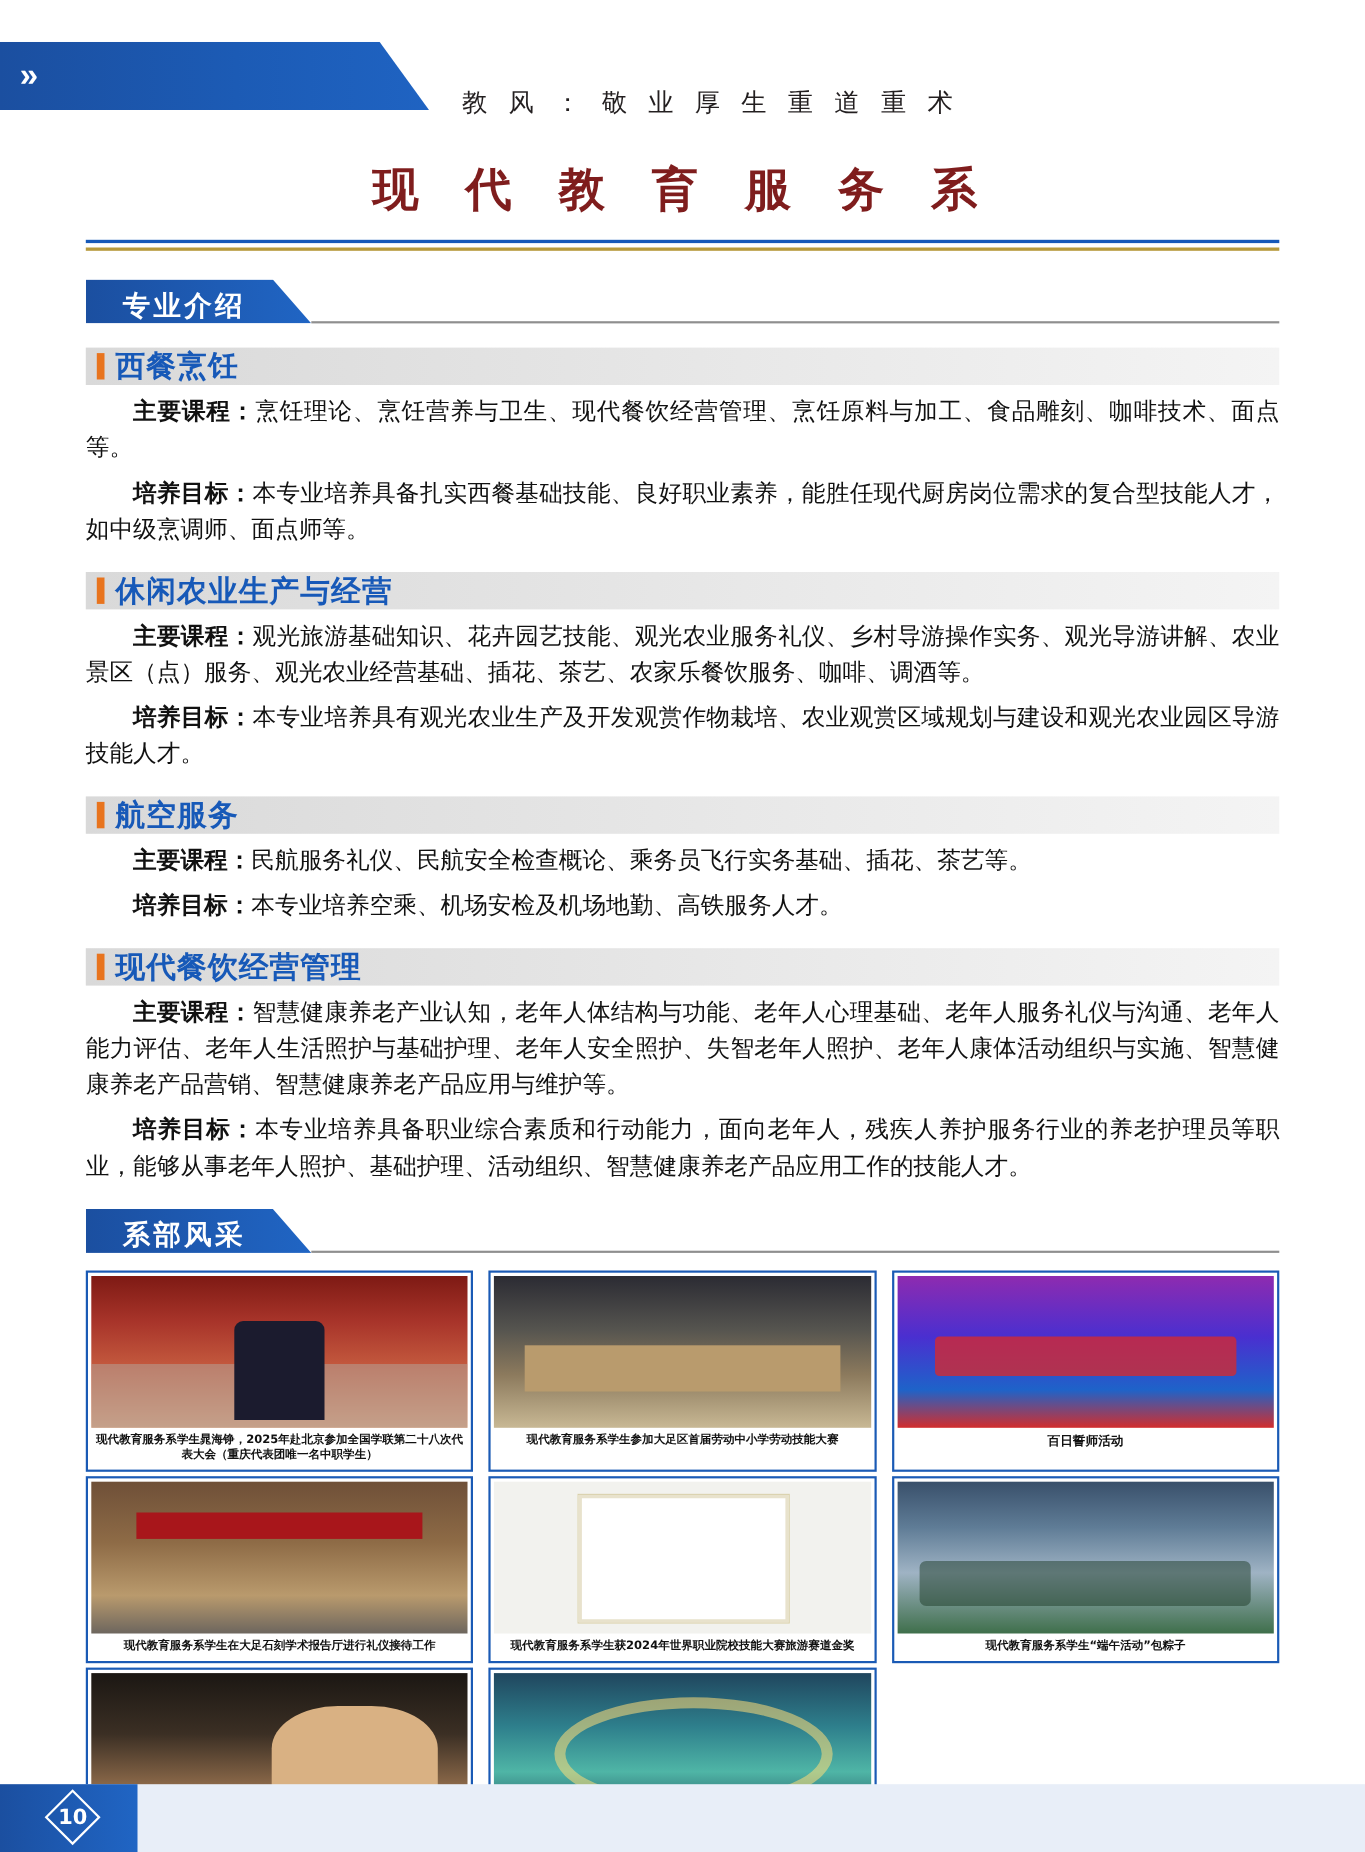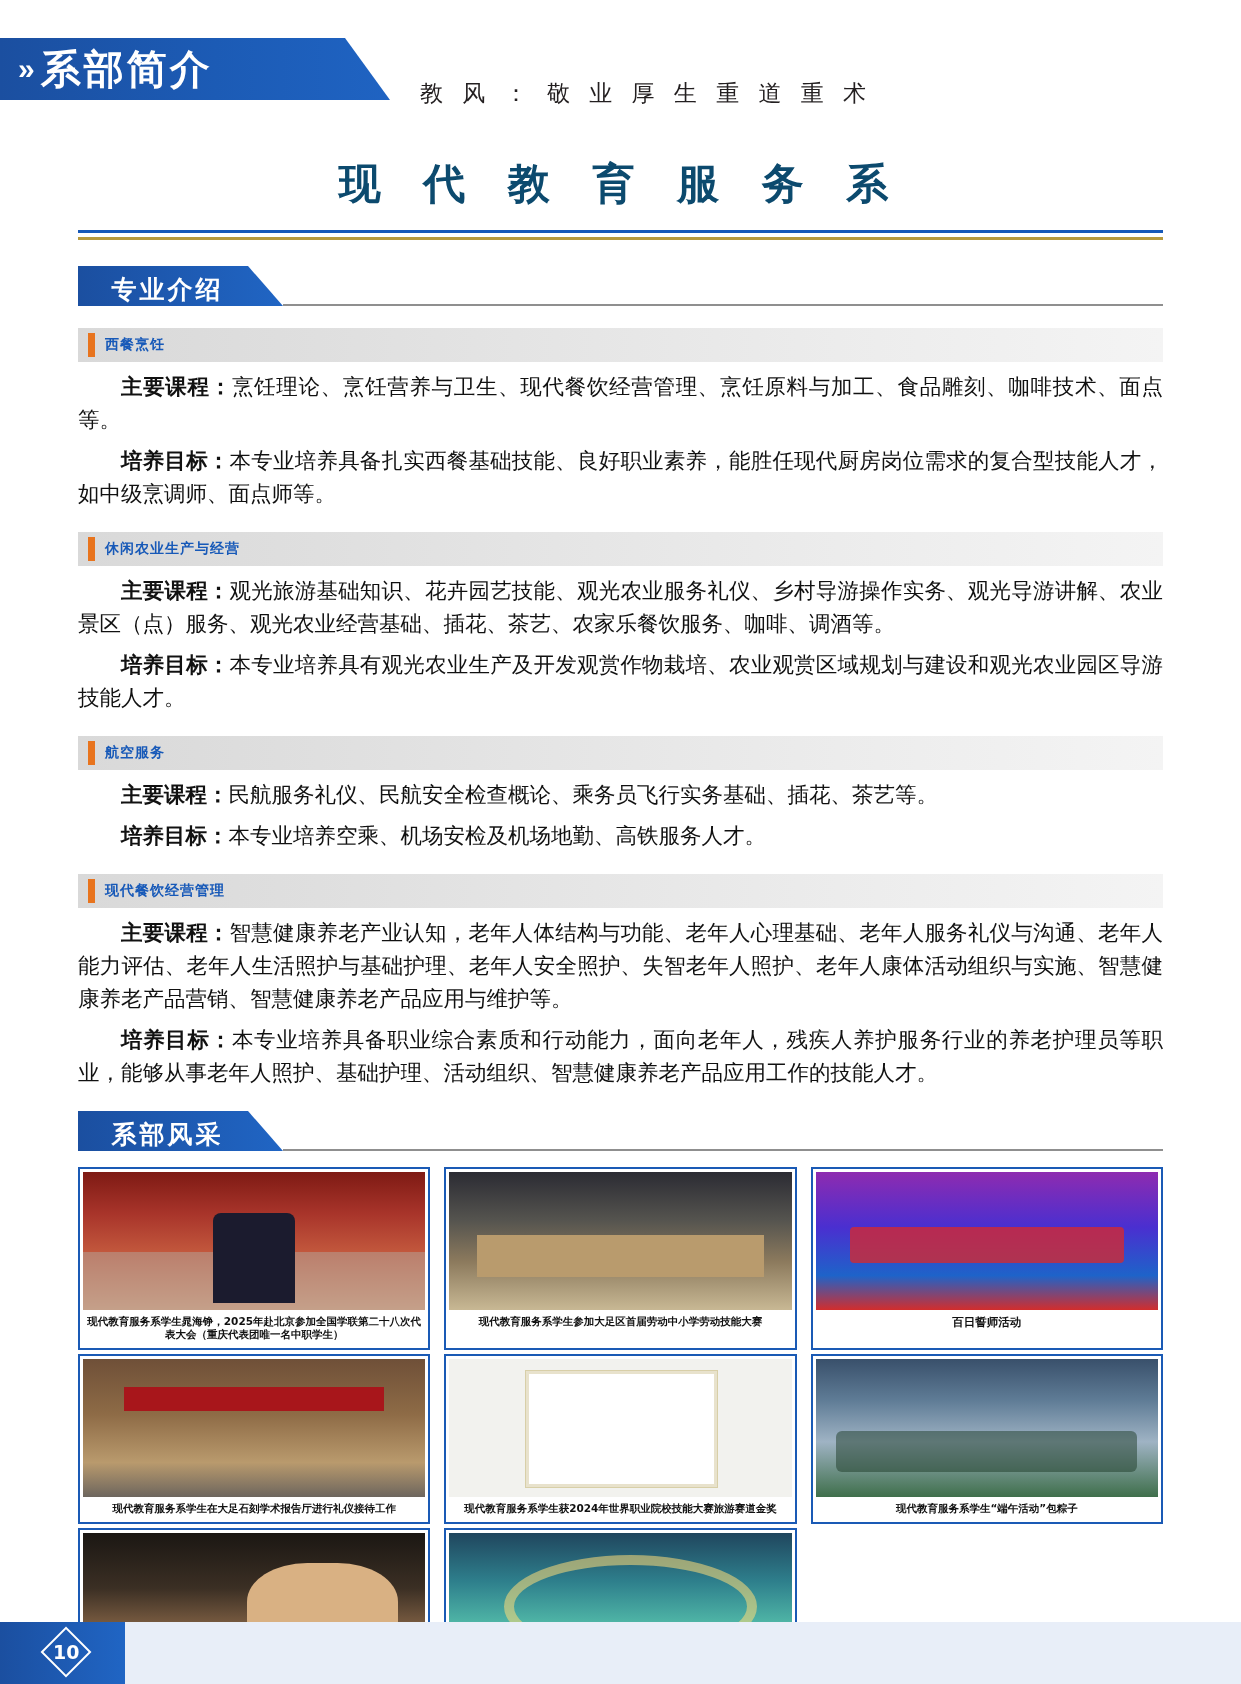--- a/index.html
+++ b/index.html
@@ -50,25 +50,25 @@
     font-size: 23px;
     color: #231f20;
     letter-spacing: 6px;
     font-family: "DejaVu Serif", serif;
     text-align: right;
   }
 
   
   .dept-title {
     text-align: center;
-    color:#0c4a6e;
+    color:#7f1d1d;
     font-size: 42px;
     font-weight: bold;
     letter-spacing: 14px;
-    margin-top: 28px;
+    margin-top: 16px;
     font-family: "DejaVu Sans", sans-serif;
   }
   .title-rules {
     width: 1085px;
     margin: 18px auto 0 auto;
   }
   .title-rules .r1 {
     height:3px; background:#1759b8;
   }
   .title-rules .r2 {
@@ -106,21 +106,21 @@
   }
   .major-head {
     display:flex; align-items:center;
     height: 34px;
     background: linear-gradient(90deg,#d9d9d9 0%, #e8e8e8 55%, #f4f4f4 100%);
   }
   .major-head .bar {
     width:7px; height:24px; background:#e8741e; margin-left:10px; margin-right:10px;
   }
   .major-head .name {
-    color:#1759b8; font-size:14px; font-weight:bold; letter-spacing:1px;
+    color:#1759b8; font-size:27px; font-weight:bold; letter-spacing:1px;
     font-family:"DejaVu Sans", sans-serif;
   }
   .para {
     font-size: 21.5px;
     line-height: 33px;
     color:#111;
     text-align: justify;
     margin-top: 8px;
     text-indent: 2em;
     font-family:"DejaVu Sans", sans-serif;
@@ -199,21 +199,20 @@
     color:#fff; font-size:19px; font-weight:bold;
     font-family:"DejaVu Sans", sans-serif;
   }
 </style>
 </head>
 <body>
 
 <div class="header">
   <div class="header-tag">
     <span class="chev">»</span>
-    <span class="tag-text">系部简介</span>
   </div>
   <div class="motto">教 风 ： 敬 业 厚 生    重 道 重 术</div>
 </div>
 
 <div class="dept-title">现 代 教 育 服 务 系</div>
 <div class="title-rules">
   <div class="r1"></div>
   <div class="r2"></div>
 </div>
 

